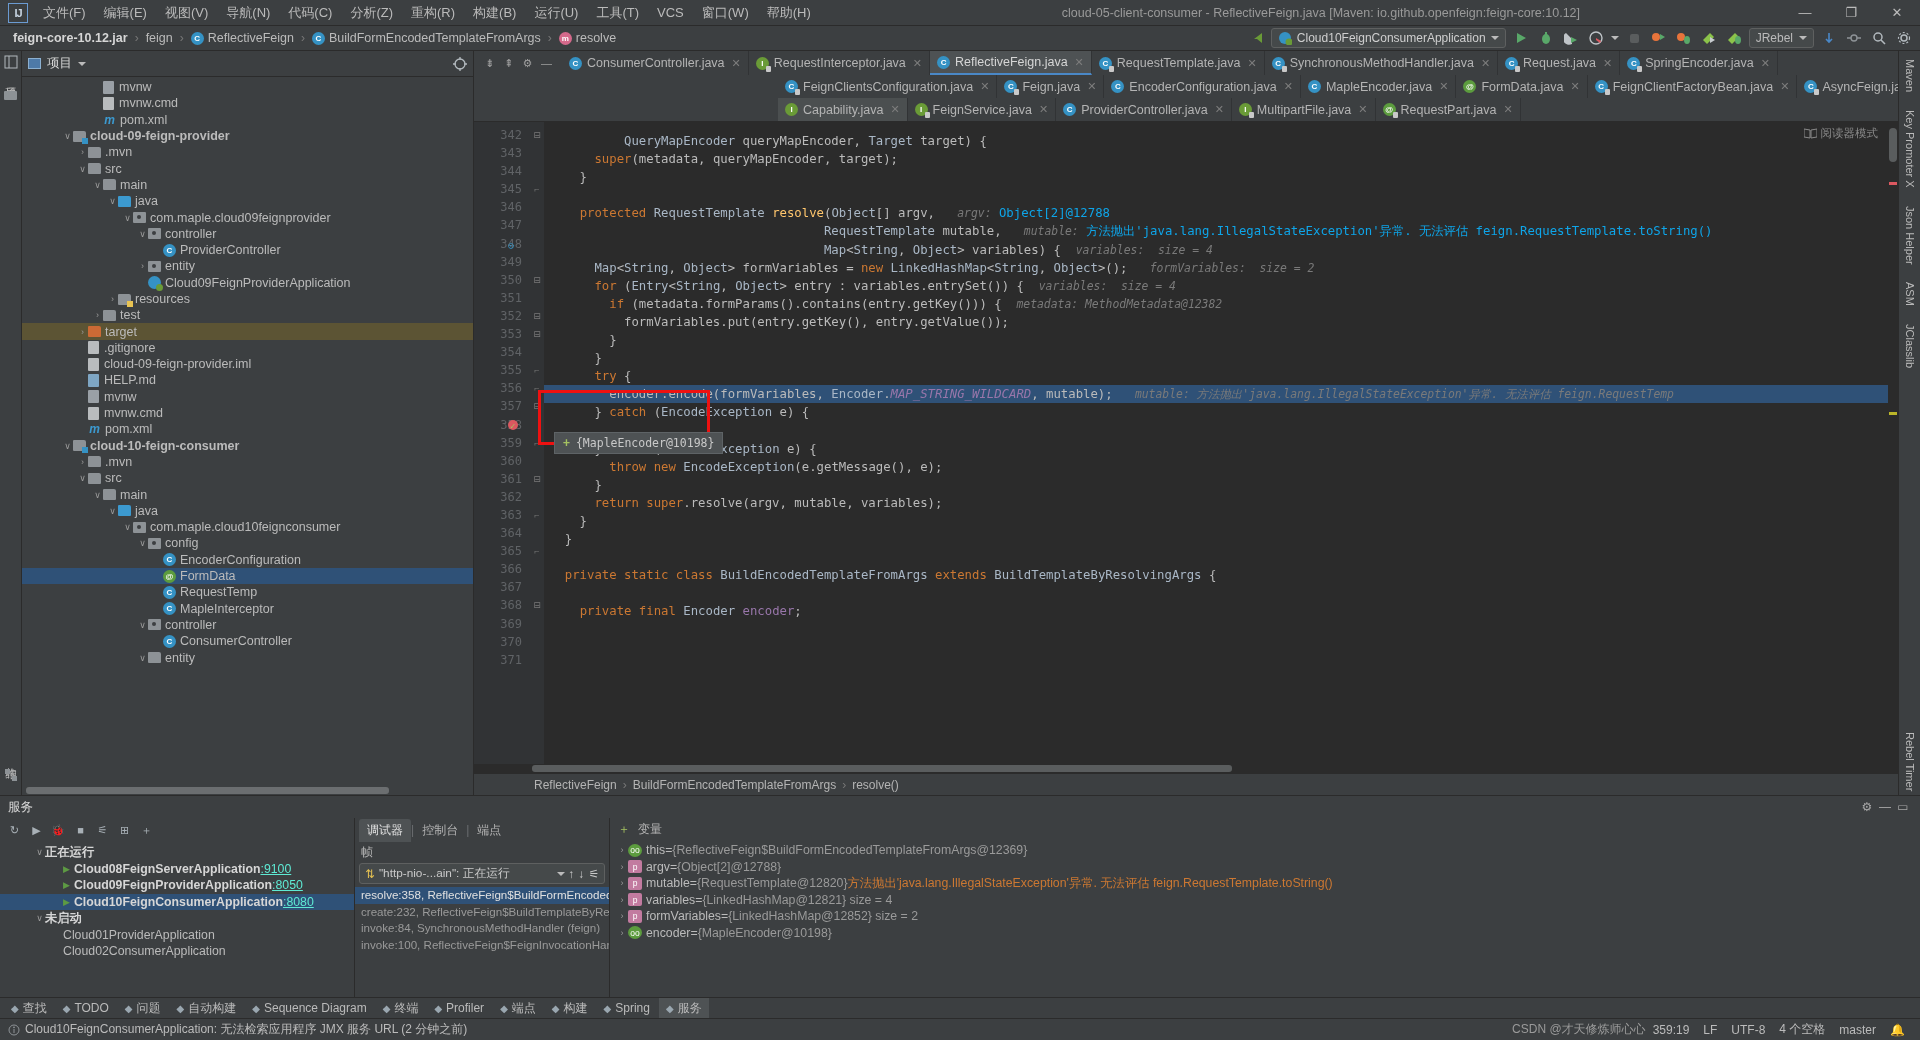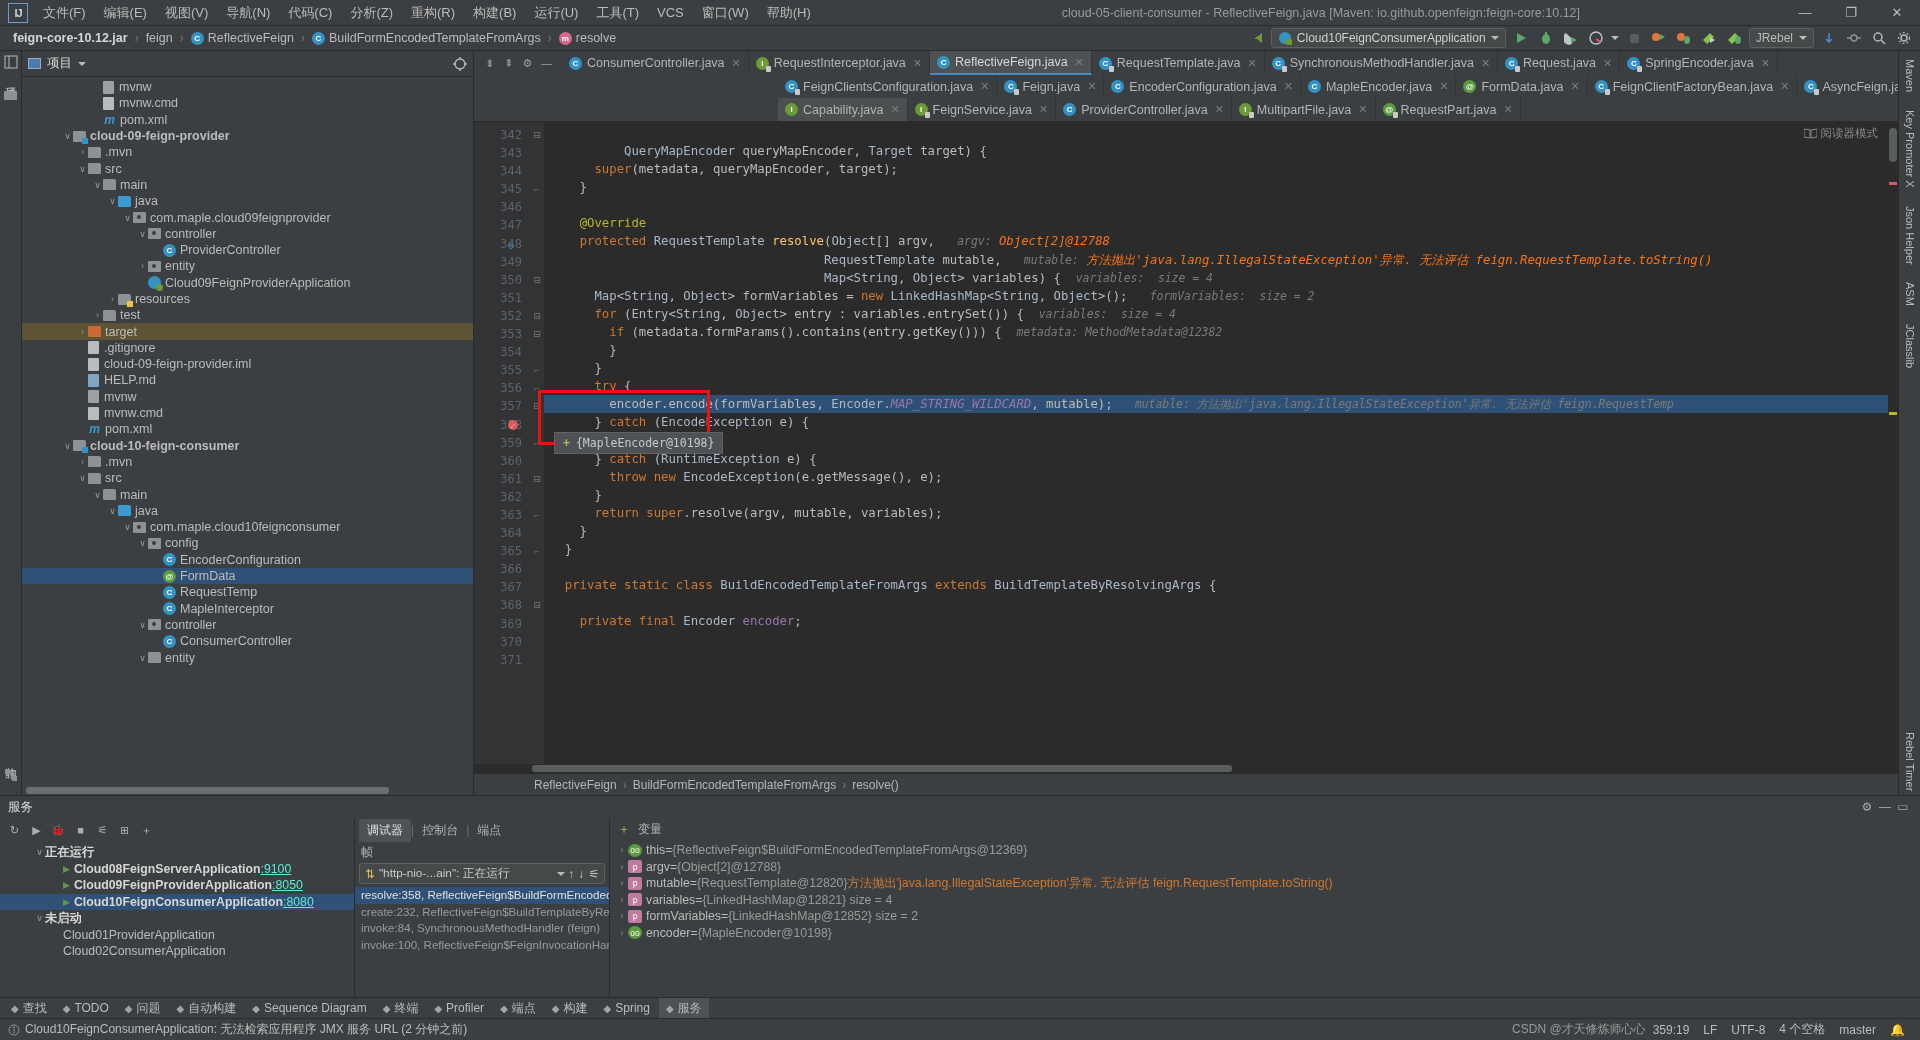--- a/index.html
+++ b/index.html
@@ -109,30 +109,30 @@
   .lock:after{ content:''; position:absolute; right:-2px; bottom:-2px; width:5px; height:6px;
     background:#c9c9c9; border-radius:1px;}
 
   .code-area { flex:1; display:flex; min-height:0; position:relative; background:#2b2b2b; overflow:hidden;}
   .gutter { width:56px; background:#313335; color:#606366; font-family:"DejaVu Sans Mono","Liberation Mono",monospace;
     font-size:12px; text-align:right; padding-top:4px; flex:0 0 56px; }
   .gln { height:18.1px; line-height:18.1px; padding-right:8px; position:relative;}
   .foldcol { width:14px; background:#313335; flex:0 0 14px; padding-top:4px;}
   .fold { height:18.1px; line-height:18.1px; text-align:center; color:#787878; font-size:9px;}
   .code { flex:1; font-family:"DejaVu Sans Mono","Liberation Mono",monospace; font-size:12.3px;
-    padding-top:20px; position:relative; overflow:hidden; background:#2b2b2b;}
+    padding-top:2px; position:relative; overflow:hidden; background:#2b2b2b;margin-top:8px;}
   .cl { height:18.1px; line-height:18.1px; white-space:pre; padding-left:6px; }
   .cl.hl { background:#2f5177; }
   .kw { color:#cc7832; }
   .fld { color:#9876aa; }
   .ann { color:#bbb529; }
   .cls { color:#a9b7c6; }
   .mth { color:#ffc66d; }
   .hint { color:#7a7a7a; font-style:italic; font-size:11.4px;}
-  .hint-v { color:#f97316; font-style:italic; }
+  .hint-v { color:#0ea5e9; }
   .const { color:#9876aa; font-style:italic; }
 
   .redbox { position:absolute; border:3px solid #ee1111; pointer-events:none; }
   .popup { position:absolute; background:#4e5254; border:1px solid #5e6366; color:#c9c9c9;
     font-size:11.5px; padding:3px 8px; display:flex; align-items:center; gap:6px;
     font-family:"DejaVu Sans Mono","Liberation Mono",monospace;}
   .bp { position:absolute; width:10px; height:10px; border-radius:50%; background:#db5860; }
   .bp-chk { position:absolute; color:#a5c261; font-size:9px; }
 
   .reader-badge { position:absolute; right:4px; top:4px; display:flex; align-items:center; gap:4px;
@@ -787,27 +787,27 @@
             <div class="fold">⊟</div>
             <div class="fold"></div>
             <div class="fold"></div>
             <div class="fold"></div>
           </div>
         <div class="code" id="codebody">
             <div class="cl">          <span class="cls">QueryMapEncoder</span> queryMapEncoder, <span class="cls">Target</span> target) {</div>
             <div class="cl">      <span class="kw">super</span>(metadata, queryMapEncoder, target);</div>
             <div class="cl">    }</div>
             <div class="cl"></div>
-            <div class="cl">    <span class="ann">@Override</span></div>
             <div class="cl">    <span class="kw">protected</span> <span class="cls">RequestTemplate</span> <span class="mth">resolve</span>(<span class="cls">Object</span>[] argv,   <span class="hint">argv:</span> <span class="hint-v">Object[2]@12788</span></div>
             <div class="cl">                                     <span class="cls">RequestTemplate</span> mutable,   <span class="hint">mutable:</span> <span class="hint-v">方法抛出'java.lang.IllegalStateException'异常. 无法评估 feign.RequestTemplate.toString()</span></div>
             <div class="cl">                                     <span class="cls">Map</span>&lt;<span class="cls">String</span>, <span class="cls">Object</span>&gt; variables) {  <span class="hint">variables:  size = 4</span></div>
             <div class="cl">      <span class="cls">Map</span>&lt;<span class="cls">String</span>, <span class="cls">Object</span>&gt; formVariables = <span class="kw">new</span> <span class="cls">LinkedHashMap</span>&lt;<span class="cls">String</span>, <span class="cls">Object</span>&gt;();   <span class="hint">formVariables:  size = 2</span></div>
             <div class="cl">      <span class="kw">for</span> (<span class="cls">Entry</span>&lt;<span class="cls">String</span>, <span class="cls">Object</span>&gt; entry : variables.entrySet()) {  <span class="hint">variables:  size = 4</span></div>
             <div class="cl">        <span class="kw">if</span> (metadata.formParams().contains(entry.getKey())) {  <span class="hint">metadata: MethodMetadata@12382</span></div>
+            <div class="cl">          formVariables.put(entry.getKey(), entry.getValue());</div>
             <div class="cl">        }</div>
             <div class="cl">      }</div>
             <div class="cl">      <span class="kw">try</span> {</div>
             <div class="cl hl">        encoder.encode(formVariables, <span class="cls">Encoder</span>.<span class="const">MAP_STRING_WILDCARD</span>, mutable);   <span class="hint">mutable: 方法抛出'java.lang.IllegalStateException'异常. 无法评估 feign.RequestTemp</span></div>
             <div class="cl">      } <span class="kw">catch</span> (<span class="cls">EncodeException</span> e) {</div>
             <div class="cl"></div>
             <div class="cl">      } <span class="kw">catch</span> (<span class="cls">RuntimeException</span> e) {</div>
             <div class="cl">        <span class="kw">throw</span> <span class="kw">new</span> <span class="cls">EncodeException</span>(e.getMessage(), e);</div>
             <div class="cl">      }</div>
             <div class="cl">      <span class="kw">return</span> <span class="kw">super</span>.resolve(argv, mutable, variables);</div>

